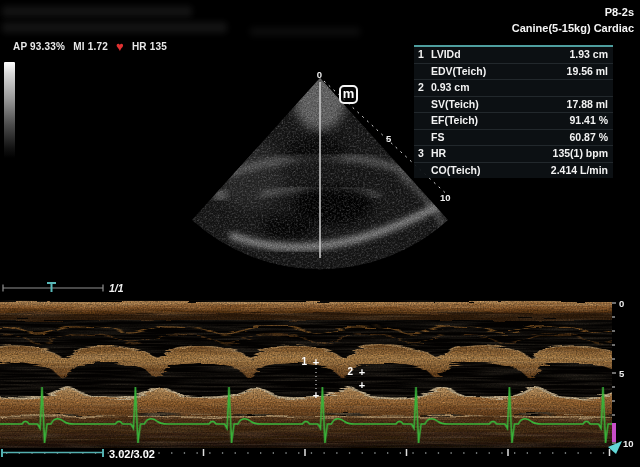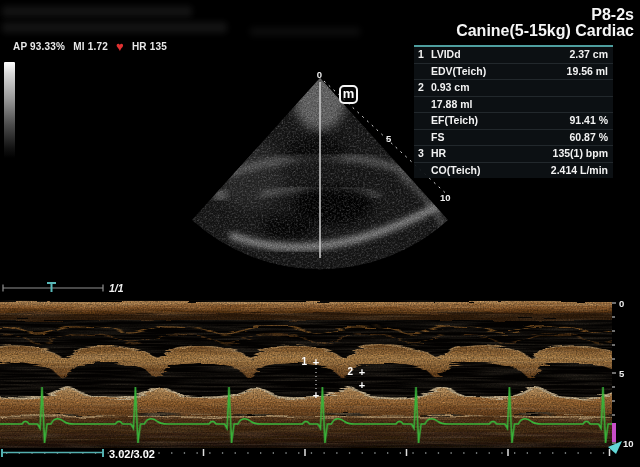--- a/index.html
+++ b/index.html
@@ -5,21 +5,21 @@
   html,body{margin:0;padding:0;background:#000;}
   #screen{position:relative;width:640px;height:467px;background:#000;overflow:hidden;
           font-family:"Liberation Sans",sans-serif;color:#f2f2f2;}
   .abs{position:absolute;}
   .smudge{position:absolute;background:#181818;filter:blur(3px);opacity:.8;border-radius:3px;}
   
   #statusbar{position:absolute;left:4px;top:41px;display:flex;align-items:center;gap:8px;
              font-size:10px;font-weight:bold;letter-spacing:.2px;color:#e8e8e8;margin-left:9px;}
   #statusbar .heart{color:#e03131;font-size:13px;line-height:10px;}
   
-  .hdr-right{position:absolute;right:6px;text-align:center;font-size:16px;font-weight:bold;color:#f5f5f5;}
+  .hdr-right{position:absolute;right:6px;text-align:center;font-size:11px;font-weight:bold;color:#f5f5f5;}
   
   #mtable{position:absolute;left:414px;top:45px;width:199px;background:rgba(13,17,20,.93);
           border-top:2px solid #4e9e9e;font-size:10.5px;font-weight:bold;color:#f2f2f2;}
   #mtable .trow{display:flex;align-items:center;height:15.5px;line-height:15.5px;
                 border-bottom:1px solid #22282c;padding:0 5px 0 4px;}
   #mtable .tix{width:13px;flex:none;}
   #mtable .tlabel{flex:1;white-space:nowrap;}
   #mtable .tvalue{text-align:right;white-space:nowrap;}
   
   #graybar{position:absolute;left:4px;top:62px;width:11px;height:96px;border-radius:1px;
@@ -98,33 +98,34 @@
     <text x="386" y="87" text-anchor="start" font-size="9.5" fill="#eee">5</text>
     <text x="440" y="146" text-anchor="start" font-size="9.5" fill="#eee">10</text>
   </svg>
 
   <div id="mlogo">m</div>
 
   <div id="mtable">
     <div class="trow">
         <span class="tix">1</span>
         <span class="tlabel">LVIDd</span>
-        <span class="tvalue">2.37 cm</span>
+        <span class="tvalue">1.93 cm</span>
       </div>
     <div class="trow">
         <span class="tix"></span>
         <span class="tlabel">EDV(Teich)</span>
         <span class="tvalue">19.56 ml</span>
       </div>
     <div class="trow">
         <span class="tix">2</span>
         <span class="tvalue">0.93 cm</span>
       </div>
     <div class="trow">
         <span class="tix"></span>
+        <span class="tlabel">SV(Teich)</span>
         <span class="tvalue">17.88 ml</span>
       </div>
     <div class="trow">
         <span class="tix"></span>
         <span class="tlabel">EF(Teich)</span>
         <span class="tvalue">91.41 %</span>
       </div>
     <div class="trow">
         <span class="tix"></span>
         <span class="tlabel">FS</span>

